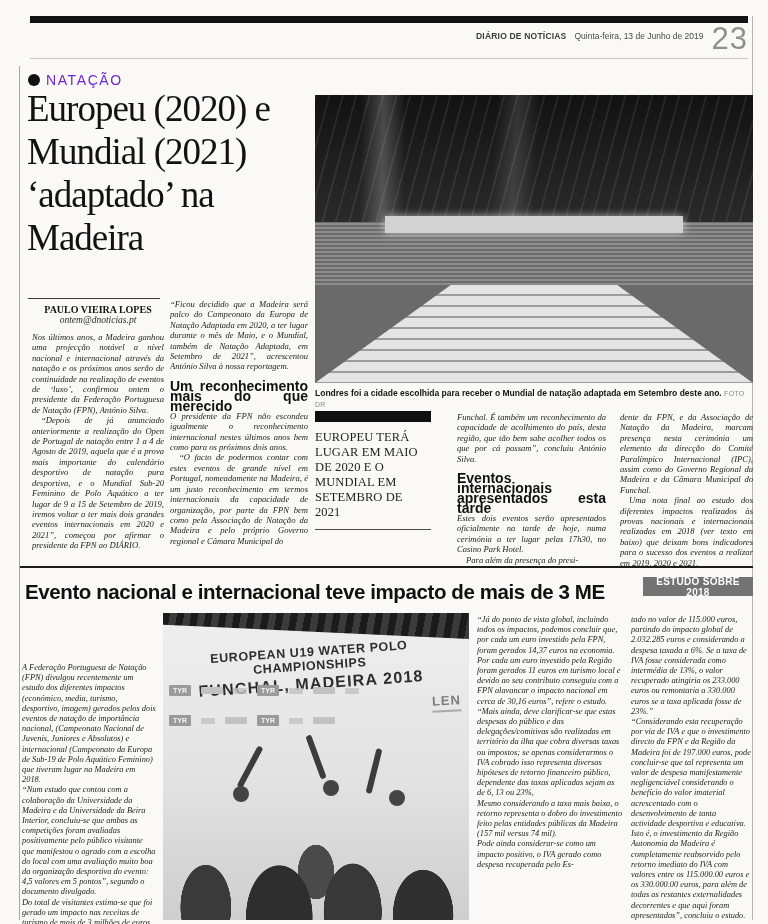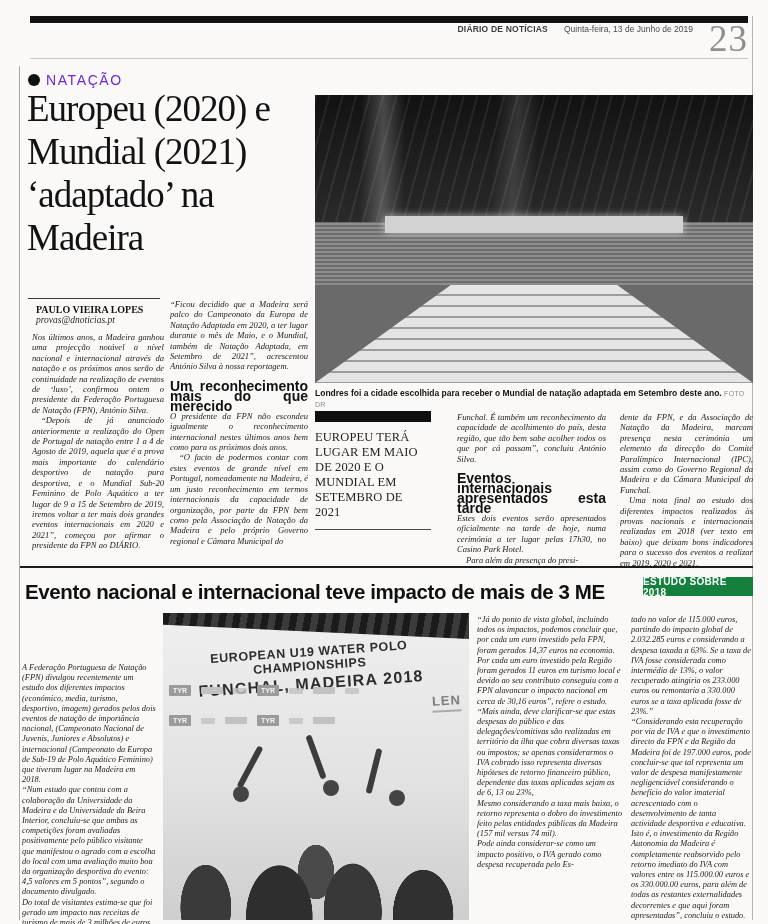--- a/index.html
+++ b/index.html
@@ -5,24 +5,24 @@
   html,body{margin:0;padding:0;}
   body{
     width:768px;height:924px;position:relative;
     background:#faf9f7;
     font-family:"Liberation Sans",sans-serif;
     color:#1a1a1a;overflow:hidden;
   }
   .abs{position:absolute;}
   
   .topbar{left:30px;top:16px;width:718px;height:7px;background:#121212;}
-  .hdr{left:30px;top:24px;width:718px;display:flex;justify-content:flex-end;align-items:flex-start;gap:16px;}
+  .hdr{left:30px;top:24px;width:718px;display:flex;justify-content:flex-end;align-items:center;gap:8px;}
   .hdr-mast{font-size:8.5px;font-weight:700;color:#3c3c3c;letter-spacing:.2px;padding-bottom:7px;}
   .hdr-date{font-size:8.5px;color:#4a4a4a;padding-bottom:7px;}
-  .hdr-num{font-size:37px;color:#8f8f8f;line-height:30px;letter-spacing:1px;font-family:Liberation Serif, serif;}
+  .hdr-num{font-size:31px;color:#8f8f8f;line-height:30px;letter-spacing:1px;}
   .hdr-rule{left:30px;top:58px;width:718px;height:1px;background:#c7c5c2;}
   .border-l{left:19px;top:66px;width:1px;height:854px;background:#a9a7a4;}
   .border-r{left:752px;top:16px;width:1px;height:904px;background:#b5b3b0;}
   
   .kicker{left:28px;top:72px;display:flex;align-items:center;gap:6px;}
   .dot{width:12px;height:12px;border-radius:50%;background:#101010;display:inline-block;}
   .kicker-label{font-size:14px;letter-spacing:1.6px;color:#6d28d9;text-align:right;}
   
   .headline{left:27px;top:88px;width:302px;margin:0;
     font-family:"Liberation Serif",serif;font-weight:500;font-size:37px;line-height:1.16;
@@ -40,41 +40,41 @@
   .p1-farwall{position:absolute;left:16%;right:16%;top:42%;height:6%;background:#d2d2d2;box-shadow:0 0 8px rgba(255,255,255,.6);}
   .p1-deck{position:absolute;left:0;right:0;bottom:0;height:34%;background:#6a6a6a;}
   .p1-pool{position:absolute;left:0;right:0;bottom:0;height:34%;
     background:repeating-linear-gradient(180deg,#e4e4e4 0 9px,#9c9c9c 9px 11px);
     clip-path:polygon(31% 0,69% 0,100% 100%,0 100%);}
   .caption{left:315px;top:388px;width:438px;font-size:8.5px;line-height:10px;}
   .cap-text{font-weight:700;color:#151515;}
   .cap-credit{font-size:7px;color:#8a8a8a;letter-spacing:.3px;}
   .byline-rule{left:28px;top:298px;width:132px;height:1px;background:#3a3a3a;}
   .byline-author{font-family:"Liberation Serif",serif;font-weight:700;font-size:10px;color:#141414;}
-  .byline{left:36px;top:304px;width:140px;}
+  .byline{left:28px;top:304px;width:140px;text-align:center;}
   .byline-email{font-family:"Liberation Serif",serif;font-style:italic;font-size:9.5px;color:#2a2a2a;}
   .col{font-family:"Liberation Serif",serif;font-size:8.6px;line-height:10.4px;
     text-align:justify;color:#1c1c1c;overflow:hidden;}
   .col p{margin:0;font-style:italic;}
   .ind{text-indent:9px;}
   .subhead{margin:9px 0 0 0;font-family:Liberation Sans, sans-serif;font-size:14px;line-height:10px;color:#111;}
   .col1{left:32px;top:332px;width:132px;height:234px;}
   .col2{left:170px;top:299px;width:138px;height:267px;}
   .col3{left:457px;top:412px;width:149px;height:154px;}
   .col4{left:620px;top:412px;width:133px;height:154px;}
   .pullquote{left:315px;top:411px;width:116px;}
   .pq-bar{height:11px;background:#0f0f0f;margin-bottom:8px;}
   .pq-text{font-family:"Liberation Serif",serif;font-size:12.5px;line-height:15px;color:#1f1f1f;letter-spacing:.1px;}
   .pq-rule{height:1px;background:#4c4c4c;margin-top:9px;}
   .divider{left:20px;top:566px;width:733px;height:2px;background:#1c1c1c;}
   
   .headline2{left:22px;top:577px;width:625px;margin:3px;white-space:nowrap;
     font-size:20.5px;font-weight:700;letter-spacing:-.4px;color:#101010;}
-  .badge{left:643px;top:577px;width:110px;height:19px;background:#15803d;color:#fff;
-    font-size:10px;font-weight:700;display:flex;align-items:center;justify-content:center;letter-spacing:.3px;}
+  .badge{left:643px;top:577px;width:110px;height:19px;background:#737373;color:#fff;
+    font-size:10px;font-weight:700;display:flex;align-items:center;justify-content:center;letter-spacing:.3px;text-align:center;}
   .bottom{text-align:left;font-size:8.4px;line-height:10.2px;}
   .colA{left:22px;top:615px;width:134px;height:305px;margin-top:48px;}
   .colB{left:477px;top:615px;width:147px;height:305px;}
   .colC{left:631px;top:615px;width:122px;height:305px;}
   .photo2{left:163px;top:613px;width:306px;height:307px;overflow:hidden;filter:grayscale(1);
     background:linear-gradient(#f0efed 0%,#e3e2e0 55%,#cfcecd 100%);}
   .p2-ceiling{position:absolute;left:0;top:0;right:0;height:26px;
     background:repeating-linear-gradient(100deg,#1b1b1b 0 7px,#3b3b3b 7px 14px);
     clip-path:polygon(0 0,100% 0,100% 100%,0 45%);}
   .p2-banner{position:absolute;left:2px;right:14px;top:32px;text-align:center;transform:rotate(-4deg);color:#2d2d2d;}
@@ -135,21 +135,21 @@
   <div class="p1-pool"></div>
 </div>
 <div class="abs caption">
   <span class="cap-text">Londres foi a cidade escolhida para receber o Mundial de natação adaptada em Setembro deste ano.</span>
   <span class="cap-credit">FOTO DR</span>
 </div>
 
 <div class="abs byline-rule"></div>
 <div class="abs byline">
   <div class="byline-author">PAULO VIEIRA LOPES</div>
-  <div class="byline-email">provas@dnoticias.pt</div>
+  <div class="byline-email">ontem@dnoticias.pt</div>
 </div>
 
 <div class="abs col col1">
   <p>Nos últimos anos, a Madeira ganhou uma projecção notável a nível nacional e internacional através da natação e os próximos anos serão de continuidade na realização de eventos de ‘luxo’, confirmou ontem o presidente da Federação Portuguesa de Natação (FPN), António Silva.</p>
   <p class="ind">“Depois de já anunciado anteriormente a realização do Open de Portugal de natação entre 1 a 4 de Agosto de 2019, aquela que é a prova mais importante do calendário desportivo de natação pura desportiva, e o Mundial Sub-20 Feminino de Polo Aquático a ter lugar de 9 a 15 de Setembro de 2019, iremos voltar a ter mais dois grandes eventos internacionais em 2020 e 2021”, começou por afirmar o presidente da FPN ao DIÁRIO.</p>
 </div>
 
 <div class="abs col col2">
   <p>“Ficou decidido que a Madeira será palco do Campeonato da Europa de Natação Adaptada em 2020, a ter lugar durante o mês de Maio, e o Mundial, também de Natação Adaptada, em Setembro de 2021”, acrescentou António Silva à nossa reportagem.</p>
   <h4 class="subhead">Um reconhecimento mais do que merecido</h4>
@@ -220,16 +220,16 @@
 </div>
 
 <div class="abs col bottom colB">
   <p>“Já do ponto de vista global, incluindo todos os impactos, podemos concluir que, por cada um euro investido pela FPN, foram gerados 14,37 euros na economia. Por cada um euro investido pela Região foram gerados 11 euros em turismo local e devido ao seu contributo conseguiu com a FPN alavancar o impacto nacional em cerca de 30,16 euros”, refere o estudo.</p>
   <p>“Mais ainda, deve clarificar-se que estas despesas do público e das delegações/comitivas são realizadas em território da ilha que cobra diversas taxas ou impostos; se apenas considerarmos o IVA cobrado isso representa diversas hipóteses de retorno financeiro público, dependente das taxas aplicadas sejam as de 6, 13 ou 23%,</p>
   <p>Mesmo considerando a taxa mais baixa, o retorno representa o dobro do investimento feito pelas entidades públicas da Madeira (157 mil versus 74 mil).</p>
   <p>Pode ainda considerar-se como um impacto positivo, o IVA gerado como despesa recuperada pelo Es-</p>
 </div>
 
 <div class="abs col bottom colC">
-  <p>tado no valor de 115.000 euros, partindo do impacto global de 2.032.285 euros e considerando a despesa taxada a 63%. Se a taxa de IVA fosse considerada como intermédia de 13%, o valor recuperado atingiria os 233.000 euros ou remontaria a 330.000 euros se a taxa aplicada fosse de 23%.”</p>
+  <p>tado no valor de 115.000 euros, partindo do impacto global de 2.032.285 euros e considerando a despesa taxada a 6%. Se a taxa de IVA fosse considerada como intermédia de 13%, o valor recuperado atingiria os 233.000 euros ou remontaria a 330.000 euros se a taxa aplicada fosse de 23%.”</p>
   <p>“Considerando esta recuperação por via de IVA e que o investimento directo da FPN e da Região da Madeira foi de 197.000 euros, pode concluir-se que tal representa um valor de despesa manifestamente negligenciável considerando o benefício do valor imaterial acrescentado com o desenvolvimento de tanta actividade desportiva e educativa.</p>
   <p>Isto é, o investimento da Região Autonomia da Madeira é completamente reabsorvido pelo retorno imediato do IVA com valores entre os 115.000.00 euros e os 330.000.00 euros, para além de todas as restantes externalidades decorrentes e que aqui foram apresentadas”, concluiu o estudo.</p>
 </div>
 
 </body></html>

